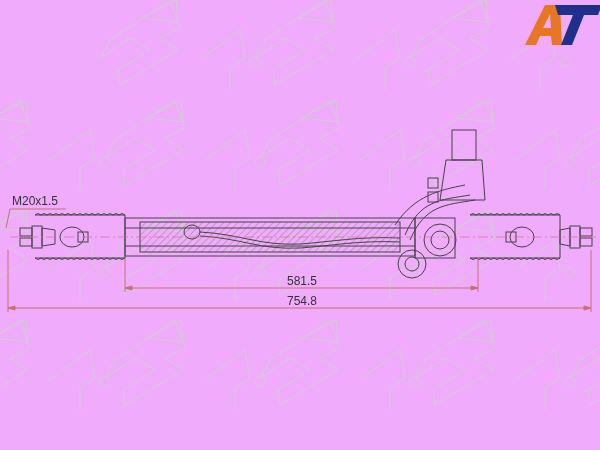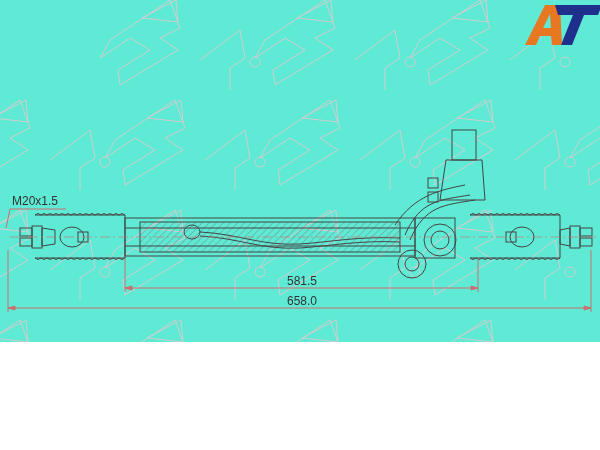--- a/index.html
+++ b/index.html
@@ -1,16 +1,16 @@
 <!DOCTYPE html>
 <html><head>
 <meta charset="utf-8">
 <style>
   html, body { margin: 0; padding: 0; background: #ffffff; }
-  .canvas { position: relative; width: 600px; height: 342px; overflow: hidden; background: #5eead4; font-family: "Liberation Sans", sans-serif; }
+  .canvas { position: relative; width: 600px; height: 450px; overflow: hidden; background: #f0abfc; font-family: "Liberation Sans", sans-serif; }
   .wm { position: absolute; left: 0; top: 0; }
   .drawing { position: absolute; left: 0; top: 0; }
   .lbl { position: absolute; font-size: 12px; color: #333; font-family: "Liberation Sans", sans-serif; }
   .logo { position: absolute; right: 0; top: 0; width: 90px; height: 50px; }
 </style>
 </head>
 <body>
 
 <div class="canvas">
 
@@ -119,19 +119,19 @@
       <line x1="8" y1="308" x2="591" y2="308"></line>
       <path d="M8,308 l7,-2 l0,4 Z"></path>
       <path d="M591,308 l-7,-2 l0,4 Z"></path>
       <line x1="10" y1="209" x2="66" y2="209"></line>
       <line x1="10" y1="209" x2="6" y2="228"></line>
     </g>
   </svg>
 
   <span class="lbl" style="left:12px; top:194px;">M20x1.5</span>
   <span class="lbl" style="left:287px; top:274px;text-align:center;">581.5</span>
-  <span class="lbl" style="left:287px; top:294px;">658.0</span>
+  <span class="lbl" style="left:287px; top:294px;">754.8</span>
 
   <svg class="logo" viewBox="0 0 90 50">
     <path d="M15,45 L35,5 L50,5 L52,45 L42,45 L41,36 L30,36 L26,45 Z M33,28 L41,28 L40,14 Z" fill="#E87722"></path>
     <path d="M45,5 L92,5 L88,15 L74,15 L62,45 L51,45 L63,15 L48,15 Z" fill="#1F2F8C"></path>
   </svg>
 </div>
 
 </body></html>

